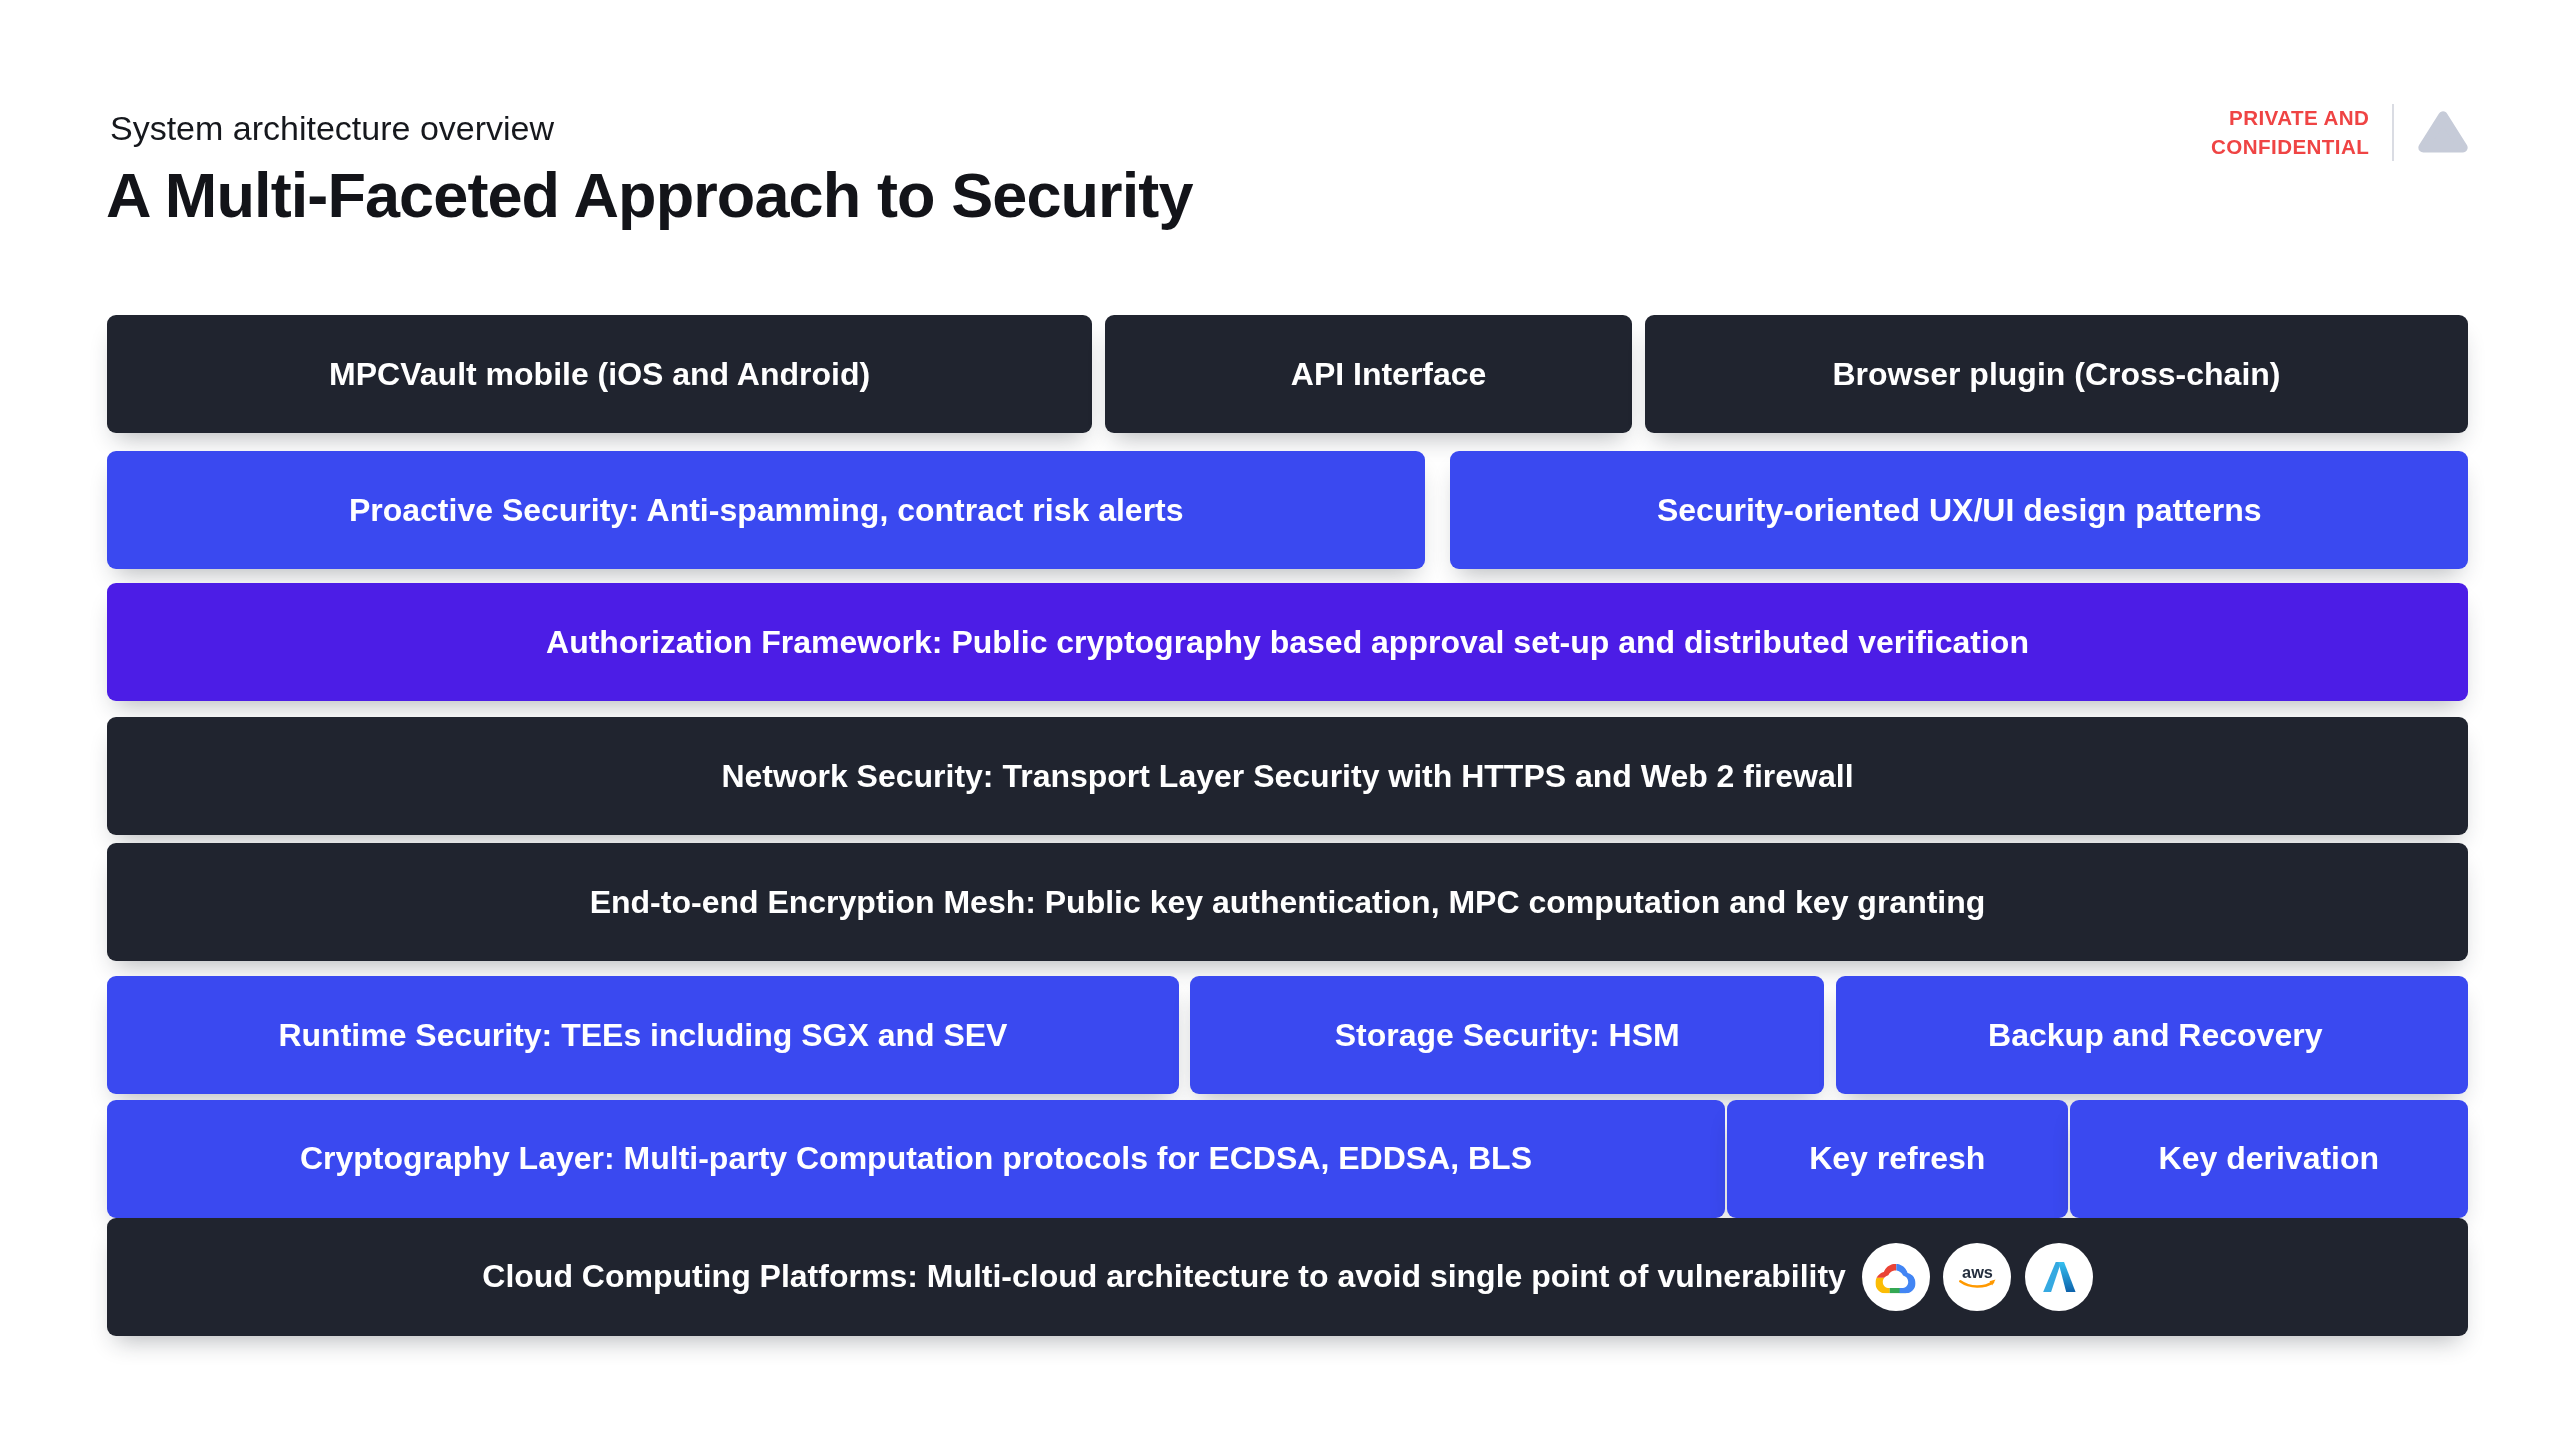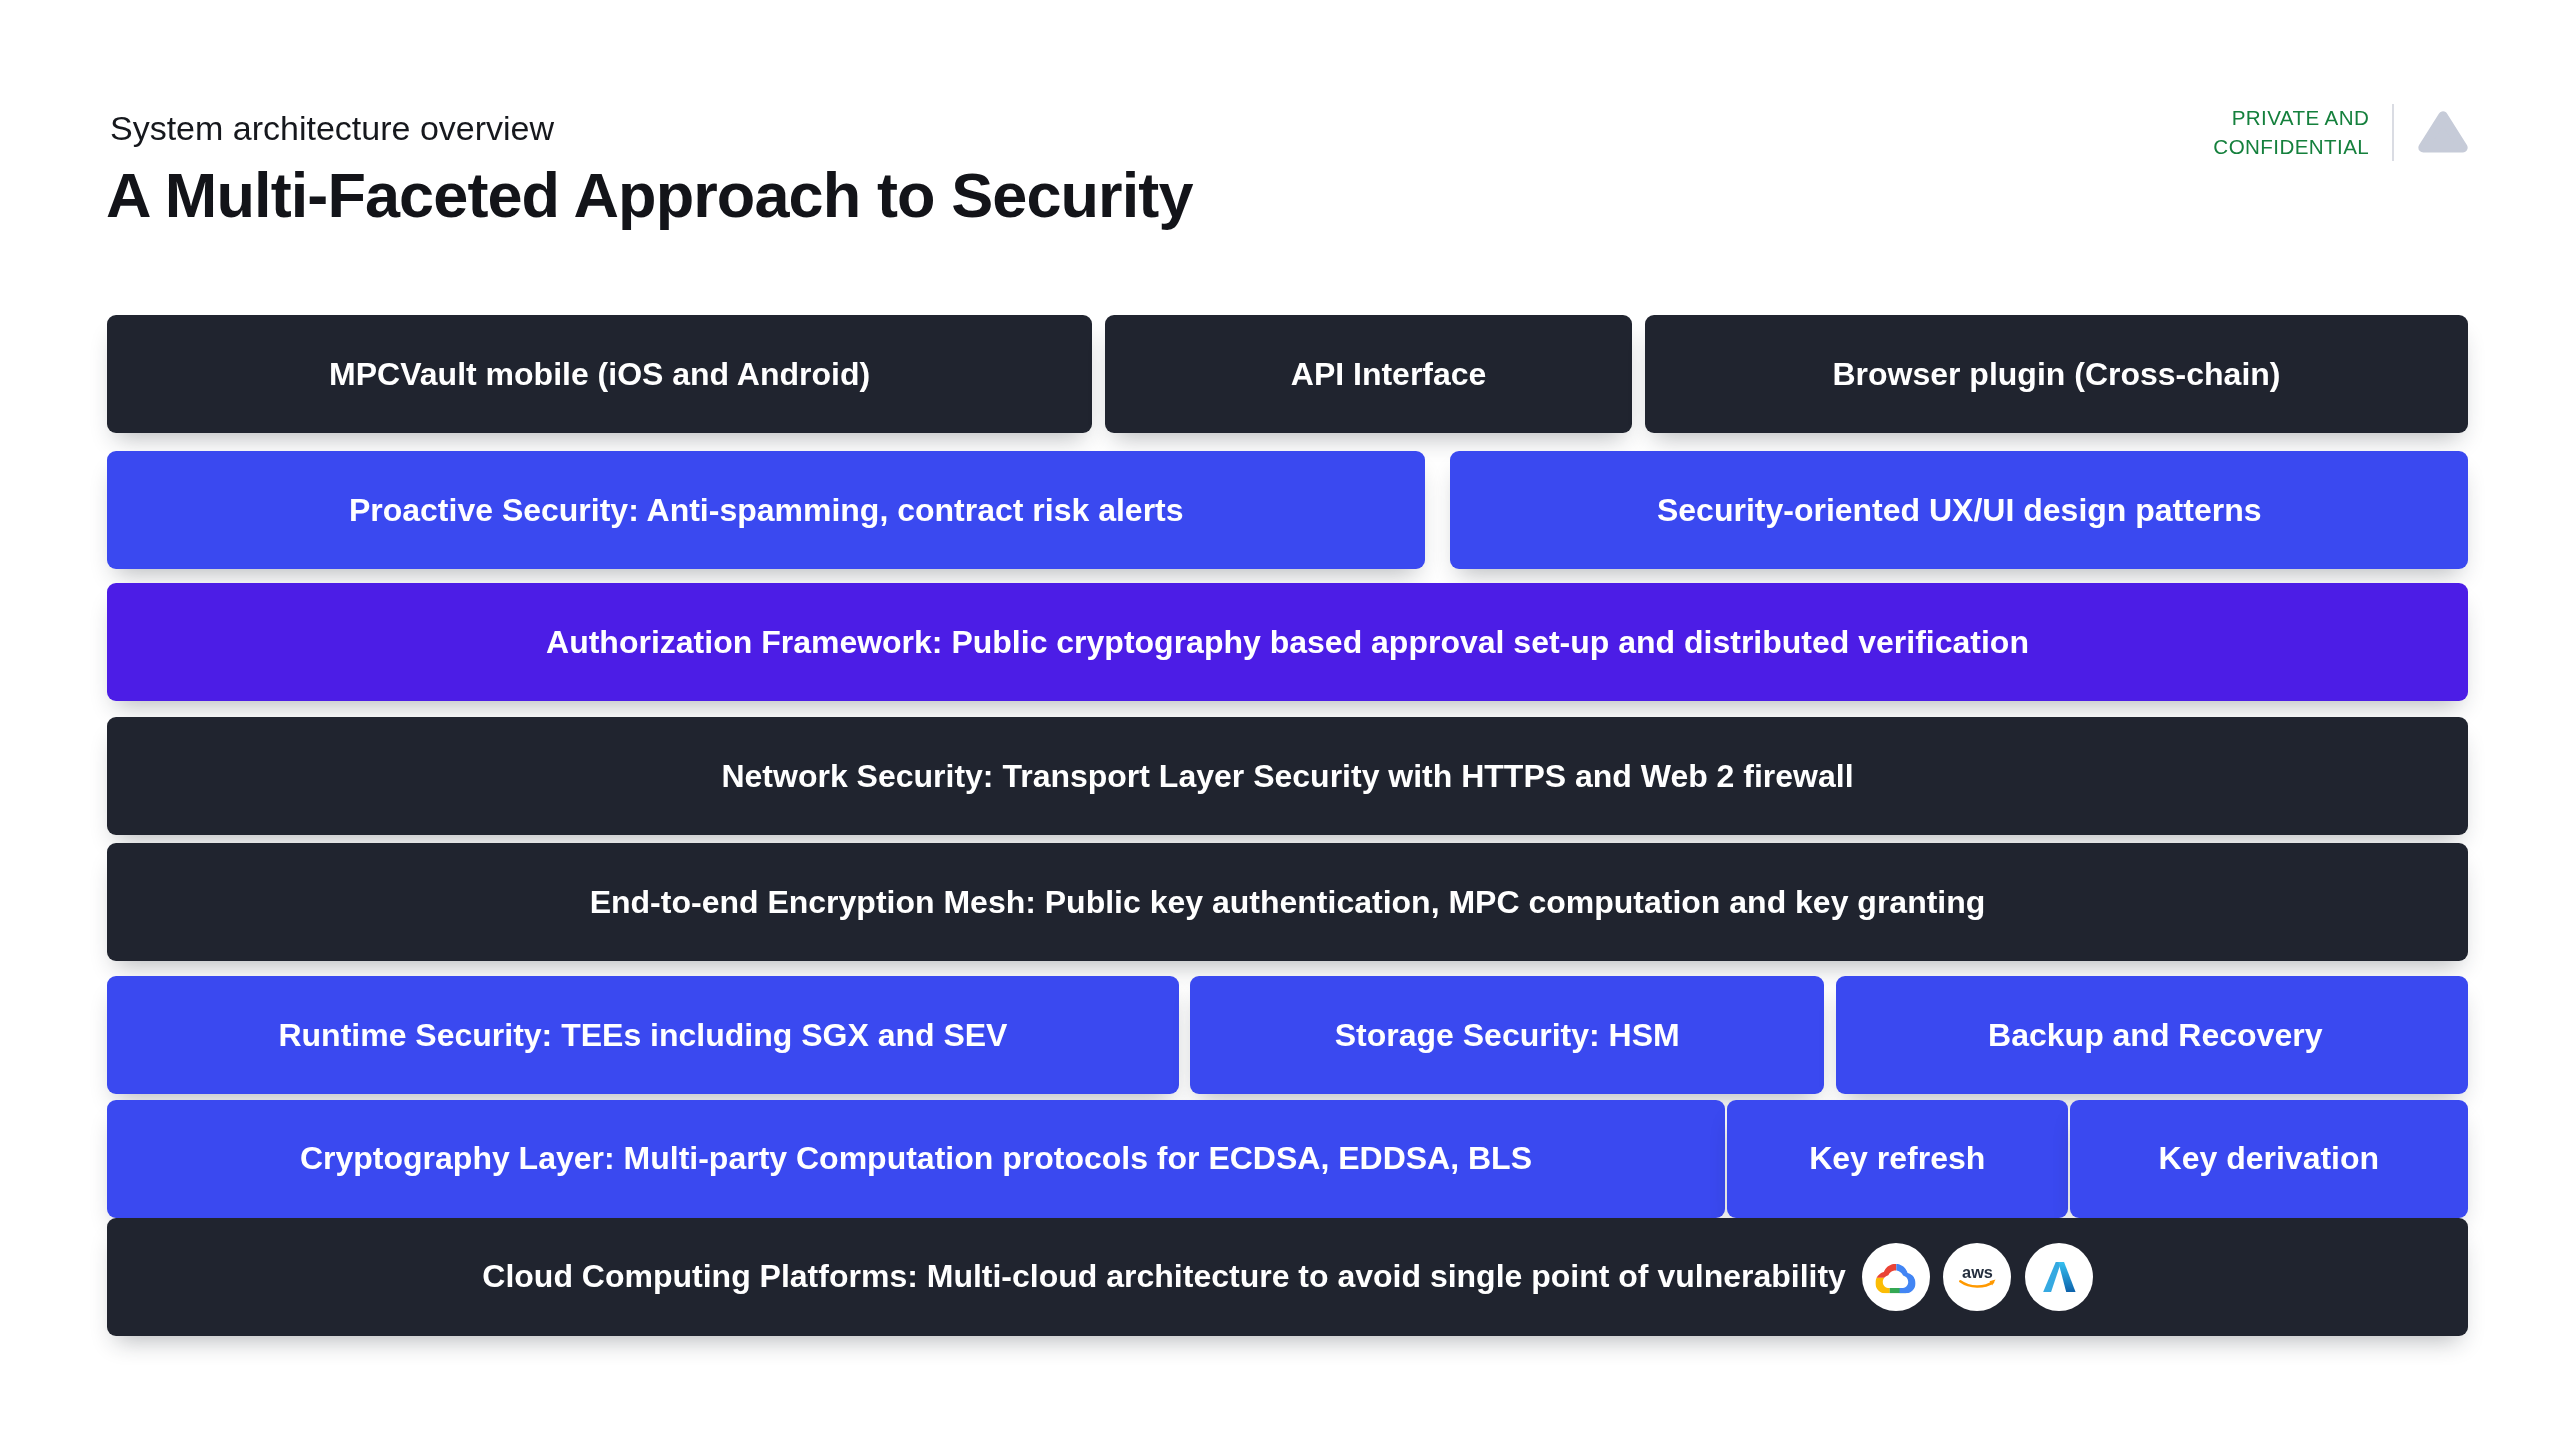--- a/index.html
+++ b/index.html
@@ -35,22 +35,22 @@
     right: 107px;
     display: flex;
     align-items: center;
     gap: 23px;
   }
   .conf-text {
     text-align: right;
     font-size: 20.6px;
     line-height: 1.4;
     letter-spacing: 0.4px;
-    color: #15803d;
-    font-weight: 400;
+    color: #ef4444;
+    font-weight: 700;
   }
   .conf-divider {
     width: 1.8px;
     height: 57px;
     background: #dadce3;
   }
   .stack {
     position: absolute;
     left: 107px;
     top: 315px;

